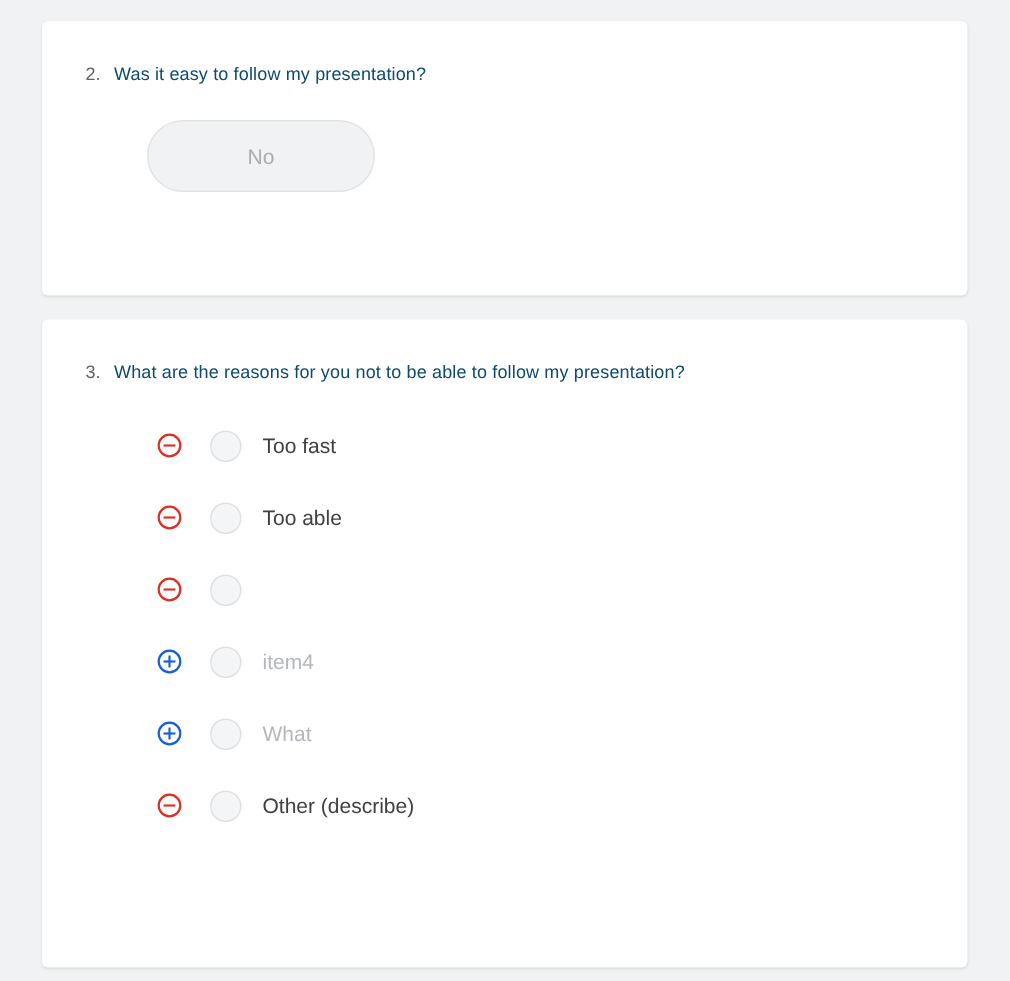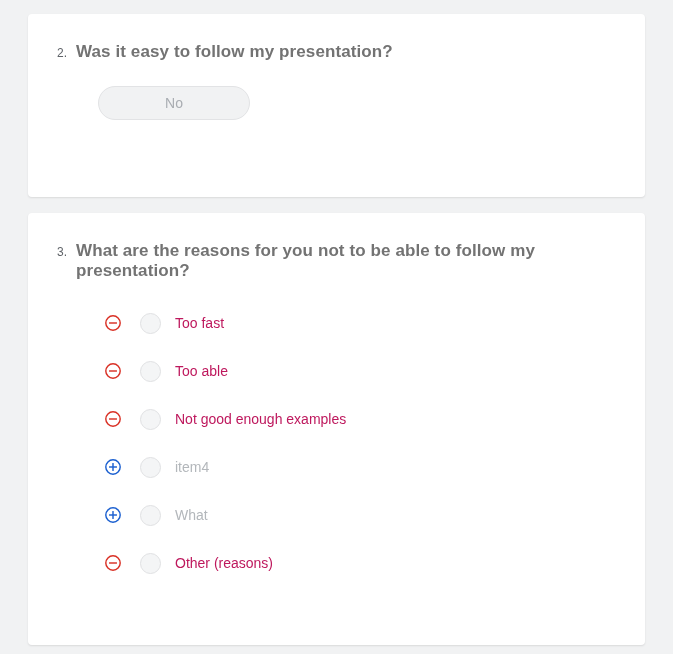--- a/index.html
+++ b/index.html
@@ -33,38 +33,38 @@
   }
   .q-num {
     font-size: 12px;
     color: #5f6368;
     width: 22px;
     flex: 0 0 22px;
     text-align: left;
     padding-left: 3px;
   }
   .q-title {
-    font-size: 17px;
-    font-weight: bold;
-    color: #737373;
+    font-size: 12px;
+    font-weight: normal;
+    color: #0c4a6e;
     letter-spacing: 0.1px;
   }
 
   
   .toggle-wrap {
     margin-top: 24px;
     padding-left: 44px;
   }
   .toggle {
     display: inline-flex;
     align-items: center;
     background: #f1f2f3;
     border: 1px solid #e2e3e5;
     border-radius: 24px;
-    height: 34px;
+    height: 48px;
     width: 152px;
   }
   .toggle-opt {
     flex: 1 1 50%;
     text-align: center;
     font-size: 14px;
     color: #a9adb2;
     line-height: 44px;
     cursor: pointer;
     user-select: none;
@@ -91,21 +91,21 @@
     width: 21px;
     height: 21px;
     flex: 0 0 21px;
     border-radius: 50%;
     background: #f4f5f6;
     border: 1px solid #e0e1e3;
     margin-right: 14px;
   }
   .opt-label {
     font-size: 14px;
-    color: #be185d;
+    color: #404040;
   }
   .opt-label.muted { color: #b3b7bb; }
 </style>
 </head>
 <body>
 
 <div class="page">
 
   <div class="card card-q2">
     <div class="q-head">
@@ -151,21 +151,20 @@
       </div>
 
       <div class="opt-row">
         <span class="opt-icon">
           <svg viewBox="0 0 20 20" width="18" height="18">
               <circle cx="10" cy="10" r="8" fill="none" stroke="#d93025" stroke-width="1.6"></circle>
               <rect x="5.6" y="9.2" width="8.8" height="1.6" fill="#d93025"></rect>
             </svg>
         </span>
         <span class="opt-radio"></span>
-        <span class="opt-label">Not good enough examples</span>
       </div>
 
       <div class="opt-row">
         <span class="opt-icon">
           <svg viewBox="0 0 20 20" width="18" height="18">
               <circle cx="10" cy="10" r="8" fill="none" stroke="#1a5fd0" stroke-width="1.6"></circle>
               <rect x="5.6" y="9.2" width="8.8" height="1.6" fill="#1a5fd0"></rect>
               <rect x="9.2" y="5.6" width="1.6" height="8.8" fill="#1a5fd0"></rect>
             </svg>
         </span>
@@ -186,19 +185,19 @@
       </div>
 
       <div class="opt-row">
         <span class="opt-icon">
           <svg viewBox="0 0 20 20" width="18" height="18">
               <circle cx="10" cy="10" r="8" fill="none" stroke="#d93025" stroke-width="1.6"></circle>
               <rect x="5.6" y="9.2" width="8.8" height="1.6" fill="#d93025"></rect>
             </svg>
         </span>
         <span class="opt-radio"></span>
-        <span class="opt-label">Other (reasons)</span>
+        <span class="opt-label">Other (describe)</span>
       </div>
 
     </div>
   </div>
 
 </div>
 
 </body></html>

